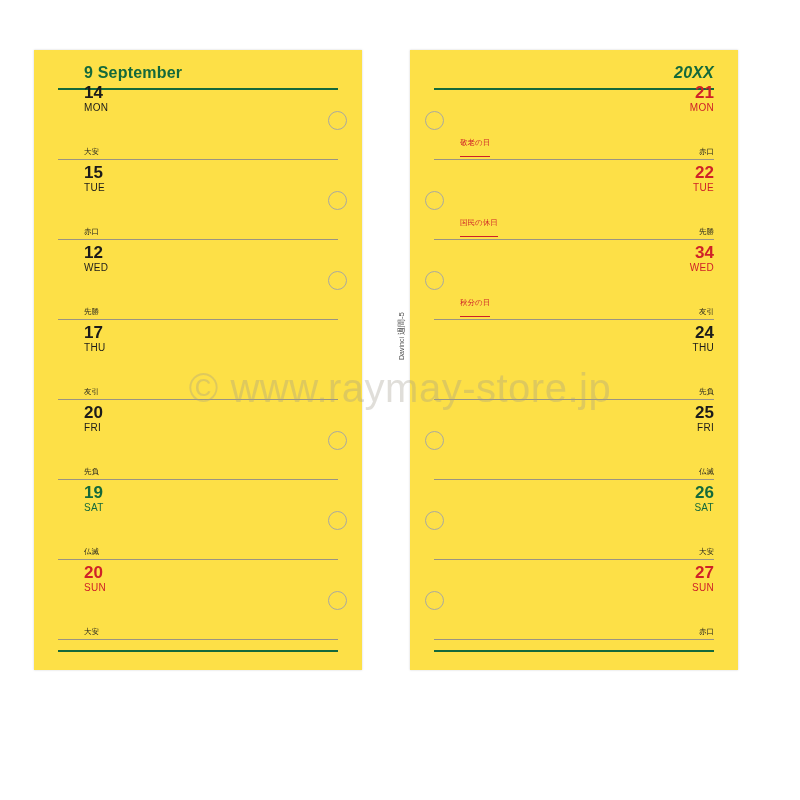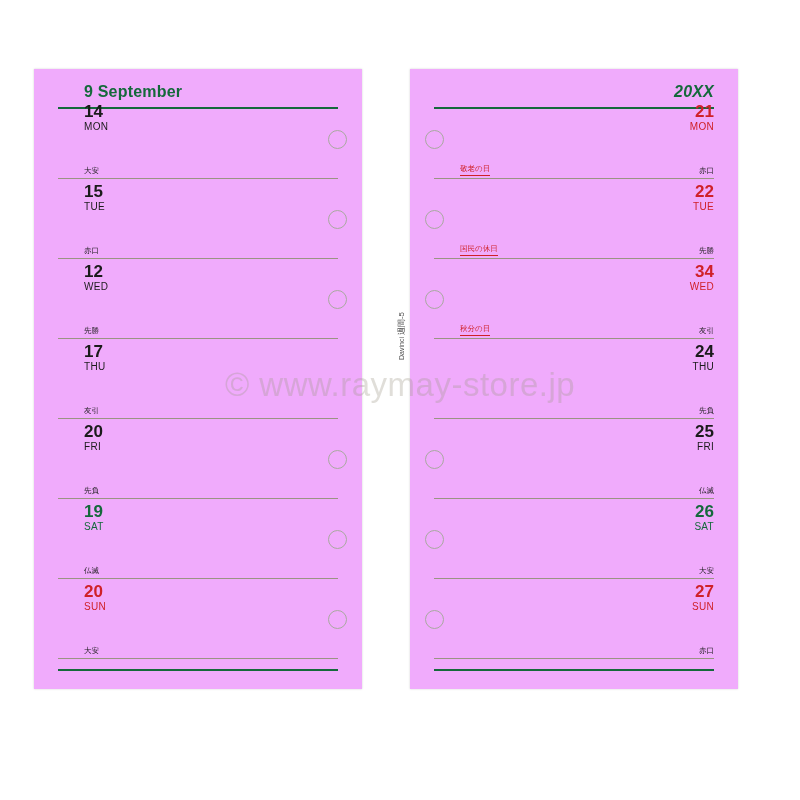--- a/index.html
+++ b/index.html
@@ -16,24 +16,24 @@
   }
   .planner {
     position: absolute;
     left: 0;
     top: 0;
     width: 800px;
     height: 800px;
   }
   .page {
     position: absolute;
-    top: 69px;
+    top: 50px;
     width: 328px;
     height: 620px;
-    background: #f0abfc;
+    background: #fde047;
     box-shadow: 0 0 2px rgba(0,0,0,0.18);
     text-decoration: underline;
   }
   .page-left { left: 34px; }
   .page-right { left: 410px; }
 
   .page-inner {
     position: absolute;
     left: 24px;
     right: 24px;
@@ -133,21 +133,21 @@
   }
   .left .rokuyo { left: 26px; }
   .right .rokuyo { right: 0; }
 
   .holiday {
     position: absolute;
     bottom: 3px;
     font-size: 7.5px;
     color: #cf2128;
     border-bottom: 1px solid #cf2128;
-    padding-bottom: 1px;
+    padding-bottom: 8px;
   }
   .right .holiday { left: 26px; }
 
   .sat .daynum, .sat .dayabbr { color: #14693b; }
   .sun .daynum, .sun .dayabbr { color: #cf2128; }
 
   
   .hole {
     position: absolute;
     width: 17px;
@@ -174,21 +174,21 @@
     font-size: 8px;
   }
 
   
   .watermark {
     position: absolute;
     left: 0;
     right: 0;
     top: 366px;
     text-align: center;
-    font-size: 33px;
+    font-size: 40px;
     color: rgba(160,155,140,0.33);
     letter-spacing: 0.5px;
     pointer-events: none;
     font-family: "Liberation Sans", sans-serif;
   }
 
   .caption {
     position: absolute;
     left: 0;
     right: 0;

